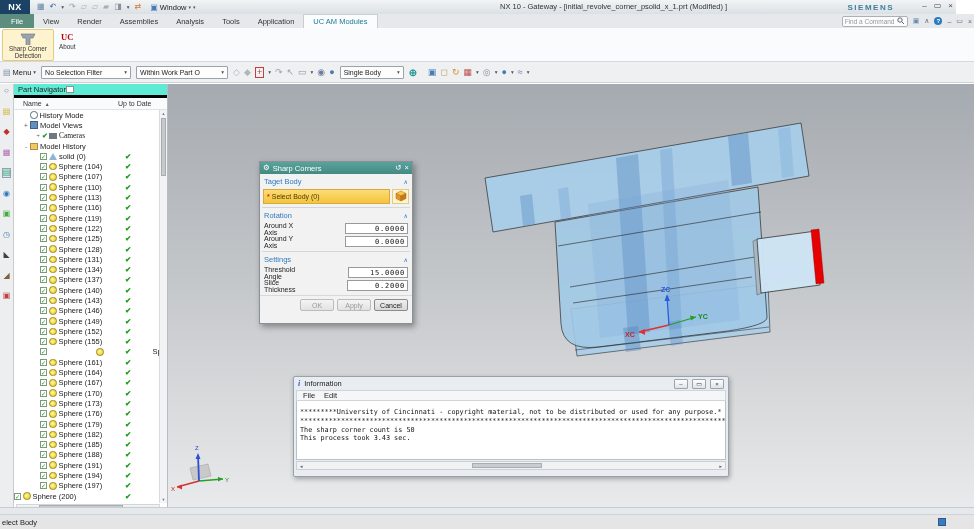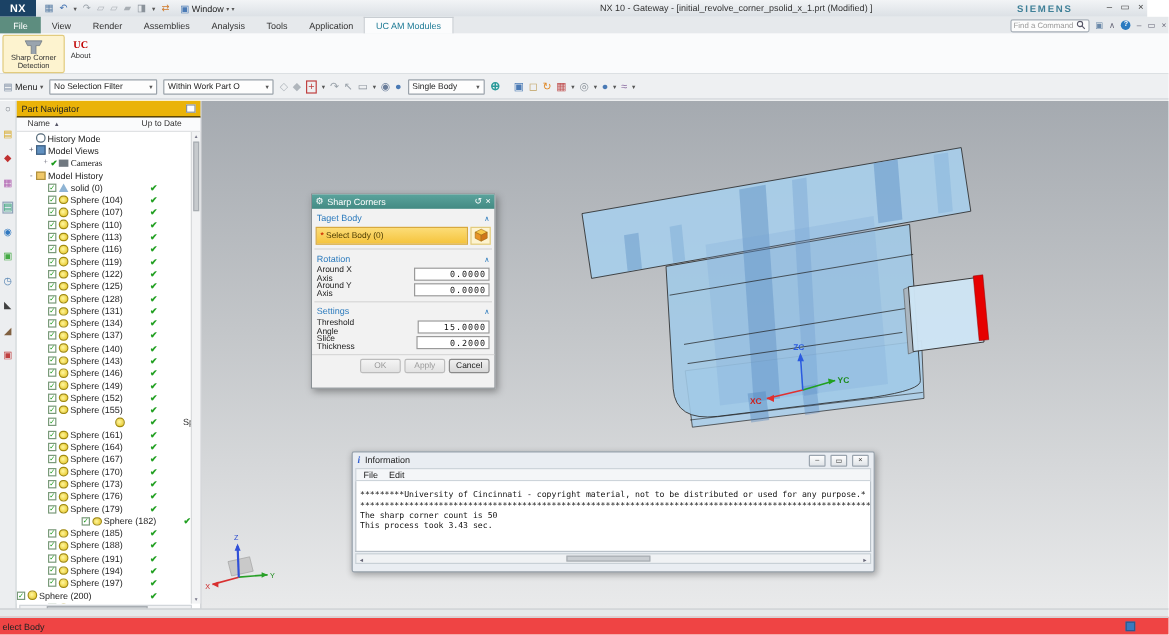--- a/index.html
+++ b/index.html
@@ -55,22 +55,22 @@
   .plus-ic { color:#2a9a9a; font-size:10px; font-weight:bold; }
 
   
   #resource-bar { position:absolute; left:0; top:84px; width:14px; height:429px; background:#eceef0;
     border-right:1px solid #c8ccd0; display:flex; flex-direction:column; align-items:center; padding-top:3px; gap:12.5px; }
   .rs-ic { font-size:8px; line-height:1; }
   .rs-ic.active { outline:1px solid #8fa3b8; background:#dde6ee; }
 
   
   #pnav { position:absolute; left:14px; top:84px; width:154px; height:429px; background:#fff; border-right:1px solid #b8bcc0; }
-  #pnav-header { height:14px; background:#eab308; display:flex; align-items:center; font-size:7.5px;
-    padding:0 4px; border-bottom:1px solid #000000; justify-content:space-between; color:#222; }
+  #pnav-header { height:14px; background:#5eead4; display:flex; align-items:center; font-size:7.5px;
+    padding:0 4px; border-bottom:3px solid #000000; color:#222; }
   .float-ic { width:8px; height:7px; border:1px solid #8a929a; background:#fff; }
   #pnav-cols { height:12px; display:flex; font-size:7px; color:#333; border-bottom:1px solid #e0e2e4;
     align-items:center; background:#fafbfc; position:relative; }
   #col-name { padding-left:9px; display:flex; gap:3px; align-items:center; }
   #col-name .sort { font-size:5px; color:#556; }
   #col-utd { position:absolute; left:104px; }
   #tree { position:absolute; left:0; top:26px; width:146px; height:393px; overflow:hidden; background:#fff; }
   .row { height:10.3px; display:flex; align-items:center; font-size:7.5px; position:relative; color:#222; white-space:nowrap; }
   .row .utd { position:absolute; left:111px; color:#22a022; font-size:7.5px; font-weight:bold; }
   .exp { width:8px; text-align:center; font-size:6.5px; color:#556; flex:none; }
@@ -137,21 +137,21 @@
   .iw-content { margin:0 2px; background:#fff; border:1px solid #b8c0c8; border-top:none; height:59px;
     overflow:hidden; padding:7px 3px 0; font-family:"DejaVu Sans Mono",monospace; font-size:6.8px;
     line-height:8.8px; white-space:pre; color:#111; }
   .iw-hscroll { margin:1px 2px 0; height:9px; background:#f0f2f4; border:1px solid #c8d0d6; position:relative;
     font-size:4.5px; color:#667; }
   .iw-hscroll .thumb { position:absolute; left:175px; top:1px; width:70px; height:5px; background:#c9cdd1; border:1px solid #a8adb2; }
   .iw-hscroll .arr-l { position:absolute; left:2px; top:1.5px; } .iw-hscroll .arr-r { position:absolute; right:2px; top:1.5px; }
 
   
   #statusstrip { position:absolute; left:0; top:507px; width:974px; height:7px; background:#e6e9eb; border-top:1px solid #c8ccd0; }
-  #statusbar { position:absolute; left:0; top:514px; width:974px; height:15px; background:#ef4444;
+  #statusbar { position:absolute; left:0; top:514px; width:974px; height:15px; background:#e5e5e5;
     border-top:1px solid #d0d4d8; font-size:7.5px; color:#222; display:flex; align-items:center;
     justify-content:space-between; padding:0 2px; }
   #status-icon { width:8px; height:8px; background:#3a7abf; border:1px solid #2a5a8f; margin-right:26px; }
 </style>
 </head>
 <body>
 
 <div id="screen">
 
   <div id="titlebar">
@@ -472,21 +472,21 @@
           <span class="ni sphere"></span>
           <span>Sphere (176)</span>
           <span class="utd">✔</span>
         </div>
         <div class="row" style="padding-left: 26px;">
           <span class="cb">✓</span>
           <span class="ni sphere"></span>
           <span>Sphere (179)</span>
           <span class="utd">✔</span>
         </div>
-        <div class="row" style="padding-left: 26px; margin-left: 28px;">
+        <div class="row" style="padding-left: 26px;">
           <span class="cb">✓</span>
           <span class="ni sphere"></span>
           <span>Sphere (182)</span>
           <span class="utd">✔</span>
         </div>
         <div class="row" style="padding-left: 26px;">
           <span class="cb">✓</span>
           <span class="ni sphere"></span>
           <span>Sphere (185)</span>
           <span class="utd">✔</span>

